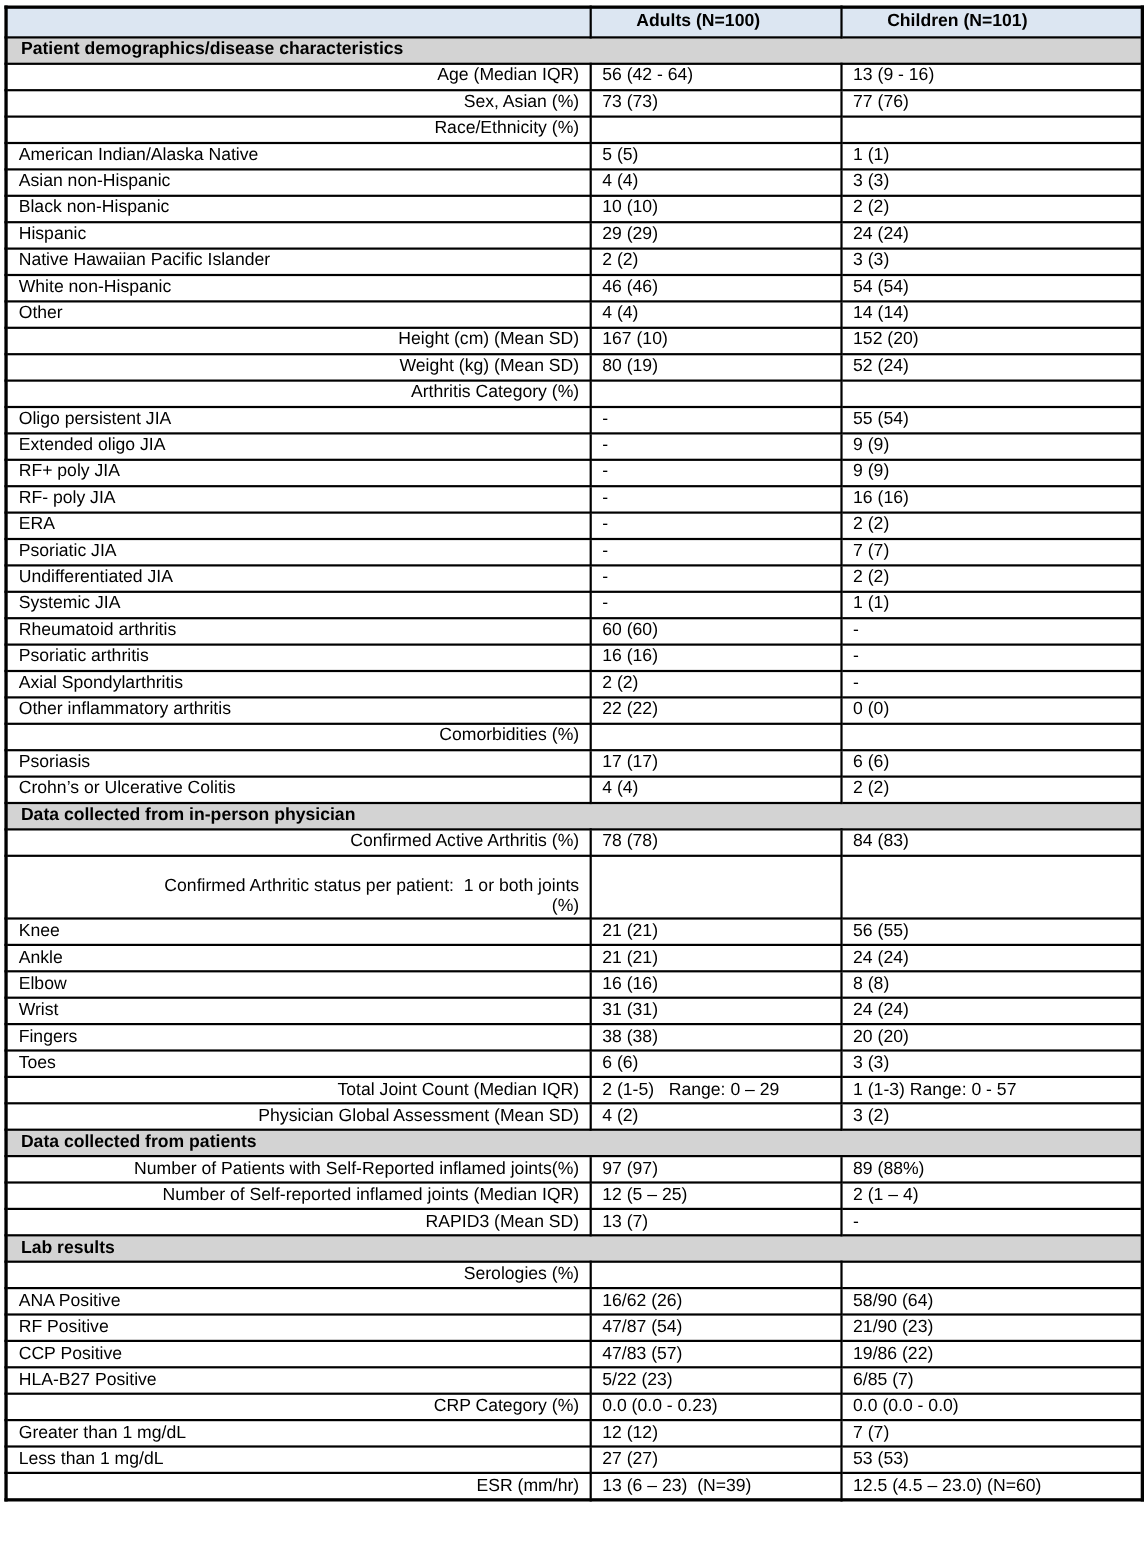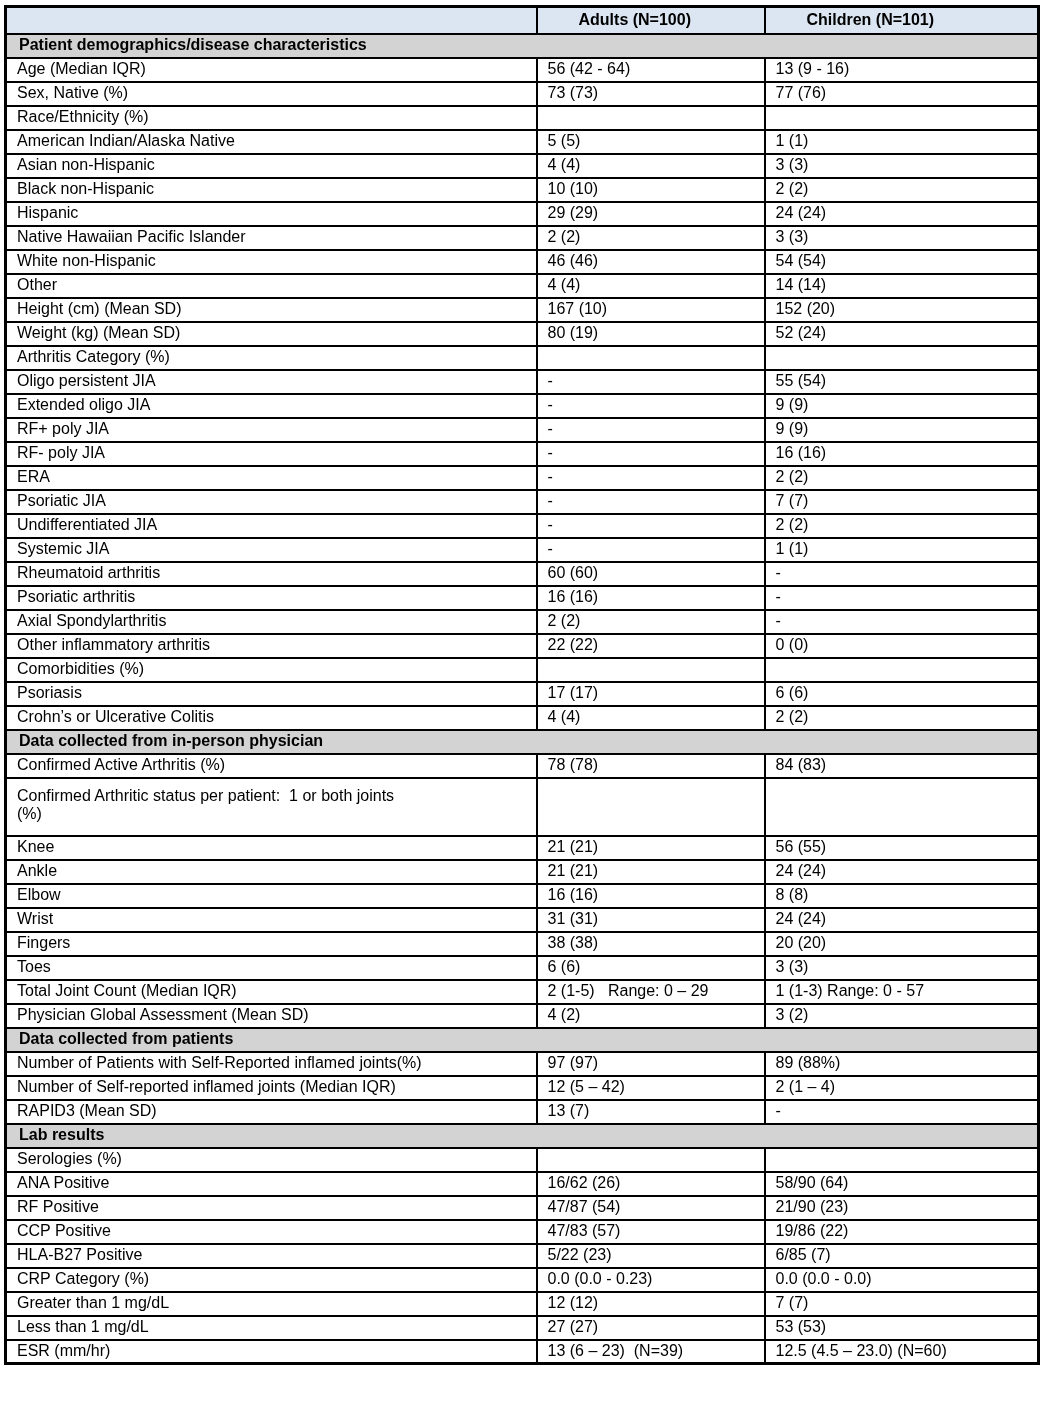--- a/index.html
+++ b/index.html
@@ -43,25 +43,25 @@
     padding-left:41px;
   }
   tbody td{height:24px;}
   tr.section td{
     background:var(--section-bg);
     font-weight:bold;
     padding-left:12px;
     margin-top:22px;
   }
   tr.tall td{
-    height:58px;
+    height:48px;
     vertical-align:top;
-    padding-top:8px;
-  }
-  td.lbl{white-space:pre-wrap;text-align:left;}
+    padding-top:18px;
+  }
+  td.lbl{white-space:pre-wrap;text-align:right;}
   td.lbl.indent{text-align:left;padding-right:16px;}
   td.val{white-space:pre;text-align:left;}
 </style>
 </head>
 <body>
 
 <div class="page">
   <table class="char-table">
     <colgroup>
       <col class="c1">
@@ -78,21 +78,21 @@
     <tbody>
         <tr class="section">
           <td colspan="3">Patient demographics/disease characteristics</td>
         </tr>
         <tr>
           <td class="lbl">Age (Median IQR)</td>
           <td class="val">56 (42 - 64)</td>
           <td class="val">13 (9 - 16)</td>
         </tr>
         <tr>
-          <td class="lbl">Sex, Native (%)</td>
+          <td class="lbl">Sex, Asian (%)</td>
           <td class="val">73 (73)</td>
           <td class="val">77 (76)</td>
         </tr>
         <tr>
           <td class="lbl">Race/Ethnicity (%)</td>
           <td class="val"></td>
           <td class="val"></td>
         </tr>
         <tr>
           <td class="lbl indent">American Indian/Alaska Native</td>
@@ -275,21 +275,21 @@
         <tr class="section">
           <td colspan="3">Data collected from patients</td>
         </tr>
         <tr>
           <td class="lbl">Number of Patients with Self-Reported inflamed joints(%)</td>
           <td class="val">97 (97)</td>
           <td class="val">89 (88%)</td>
         </tr>
         <tr>
           <td class="lbl">Number of Self-reported inflamed joints (Median IQR)</td>
-          <td class="val">12 (5 – 42)</td>
+          <td class="val">12 (5 – 25)</td>
           <td class="val">2 (1 – 4)</td>
         </tr>
         <tr>
           <td class="lbl">RAPID3 (Mean SD)</td>
           <td class="val">13 (7)</td>
           <td class="val">-</td>
         </tr>
         <tr class="section">
           <td colspan="3">Lab results</td>
         </tr>

